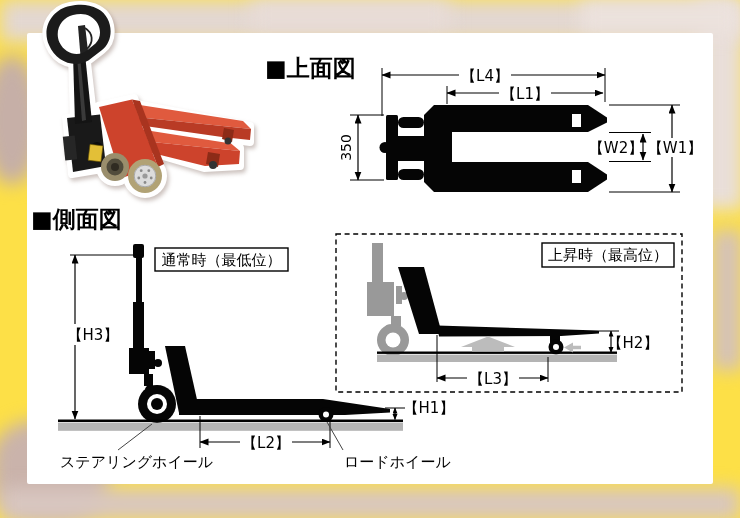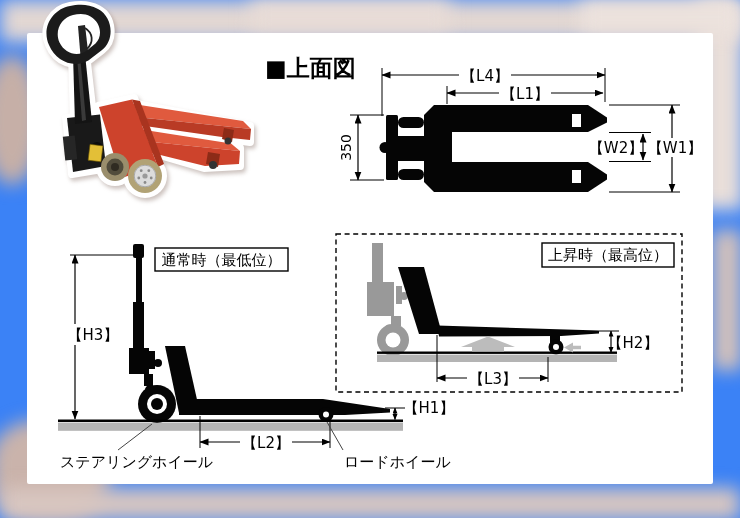--- a/index.html
+++ b/index.html
@@ -1,17 +1,17 @@
 <!DOCTYPE html>
 <html><head>
 <meta charset="utf-8">
 <style>
   html,body{margin:0;padding:0;background:#fff;}
   .stage{position:relative;width:740px;height:518px;overflow:hidden;
-         font-family:"DejaVu Sans","Liberation Sans",sans-serif;background:#3b82f6;}
+         font-family:"DejaVu Sans","Liberation Sans",sans-serif;background:#fde047;}
   
   .bgblob{position:absolute;filter:blur(9px);}
   .b1{left:0;top:0;width:740px;height:42px;background:#e3d7d2;}
   .b2{left:-18px;top:55px;width:60px;height:130px;background:#c6afa7;border-radius:50%;}
   .b3{left:-10px;top:420px;width:120px;height:100px;background:#cab3ab;border-radius:40%;}
   .b4{left:698px;top:0;width:46px;height:210px;background:#e9ded9;}
   .b5{left:712px;top:230px;width:30px;height:140px;background:#d4c1ba;}
   .b6{left:0;top:488px;width:740px;height:32px;background:#d8c6c0;}
   .b7{left:580px;top:0;width:160px;height:34px;background:#ece2dd;}
   .b8{left:250px;top:0;width:200px;height:30px;background:#e8dcd7;}
@@ -95,20 +95,21 @@
       <circle cx="117" cy="182.5" r="1.4" fill="#8a8a8a"></circle>
       <circle cx="110.8" cy="178" r="1.4" fill="#8a8a8a"></circle>
       <circle cx="113.2" cy="170.7" r="1.4" fill="#8a8a8a"></circle>
       <circle cx="120.8" cy="170.7" r="1.4" fill="#8a8a8a"></circle>
       <circle cx="123.2" cy="178" r="1.4" fill="#8a8a8a"></circle>
       <circle cx="117" cy="176" r="2.6" fill="#9a9a9a"></circle>
     </g>
   </svg>
 
   <div class="sec-title t-top">■上面図</div>
+  <div class="sec-title t-side">■側面図</div>
 
   <svg style="position:absolute;left:335px;top:58px;" width="380" height="150" viewBox="0 0 380 150">
     <defs>
       <marker id="ah1" markerWidth="9" markerHeight="8" refX="8.5" refY="3.5" orient="auto-start-reverse" markerUnits="userSpaceOnUse">
         <path d="M0,0 L9,3.5 L0,7 Z"></path>
       </marker>
     </defs>
     <g fill="#050505">
       <circle cx="50" cy="89.5" r="5.5"></circle>
       <rect x="51" y="57" width="12" height="65" rx="1.5"></rect>

